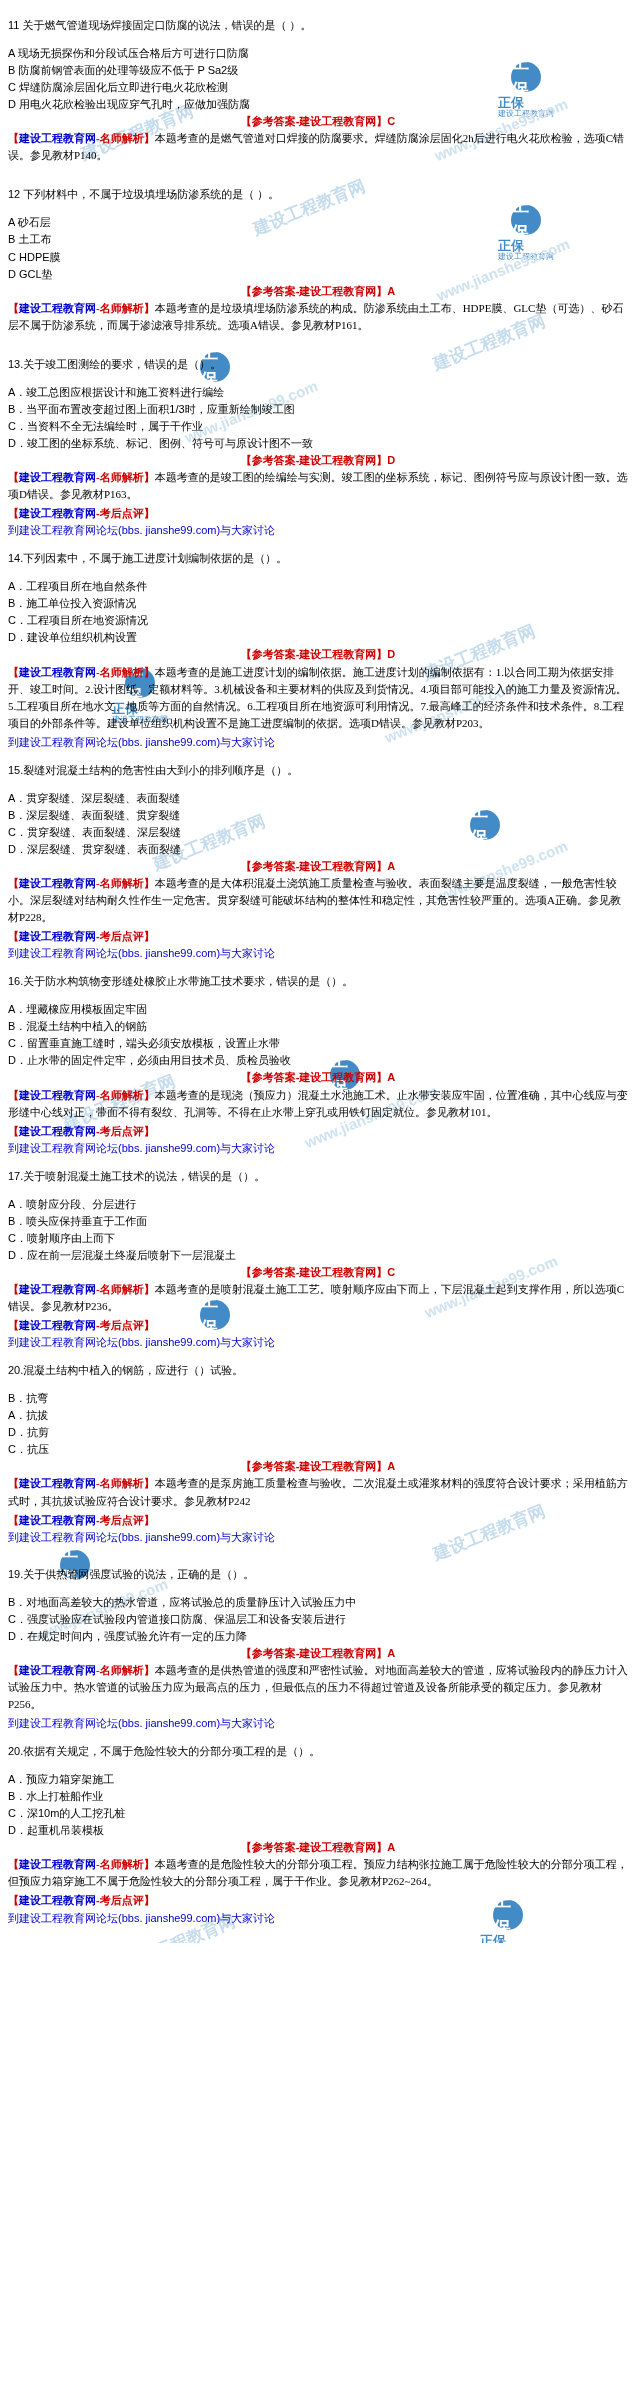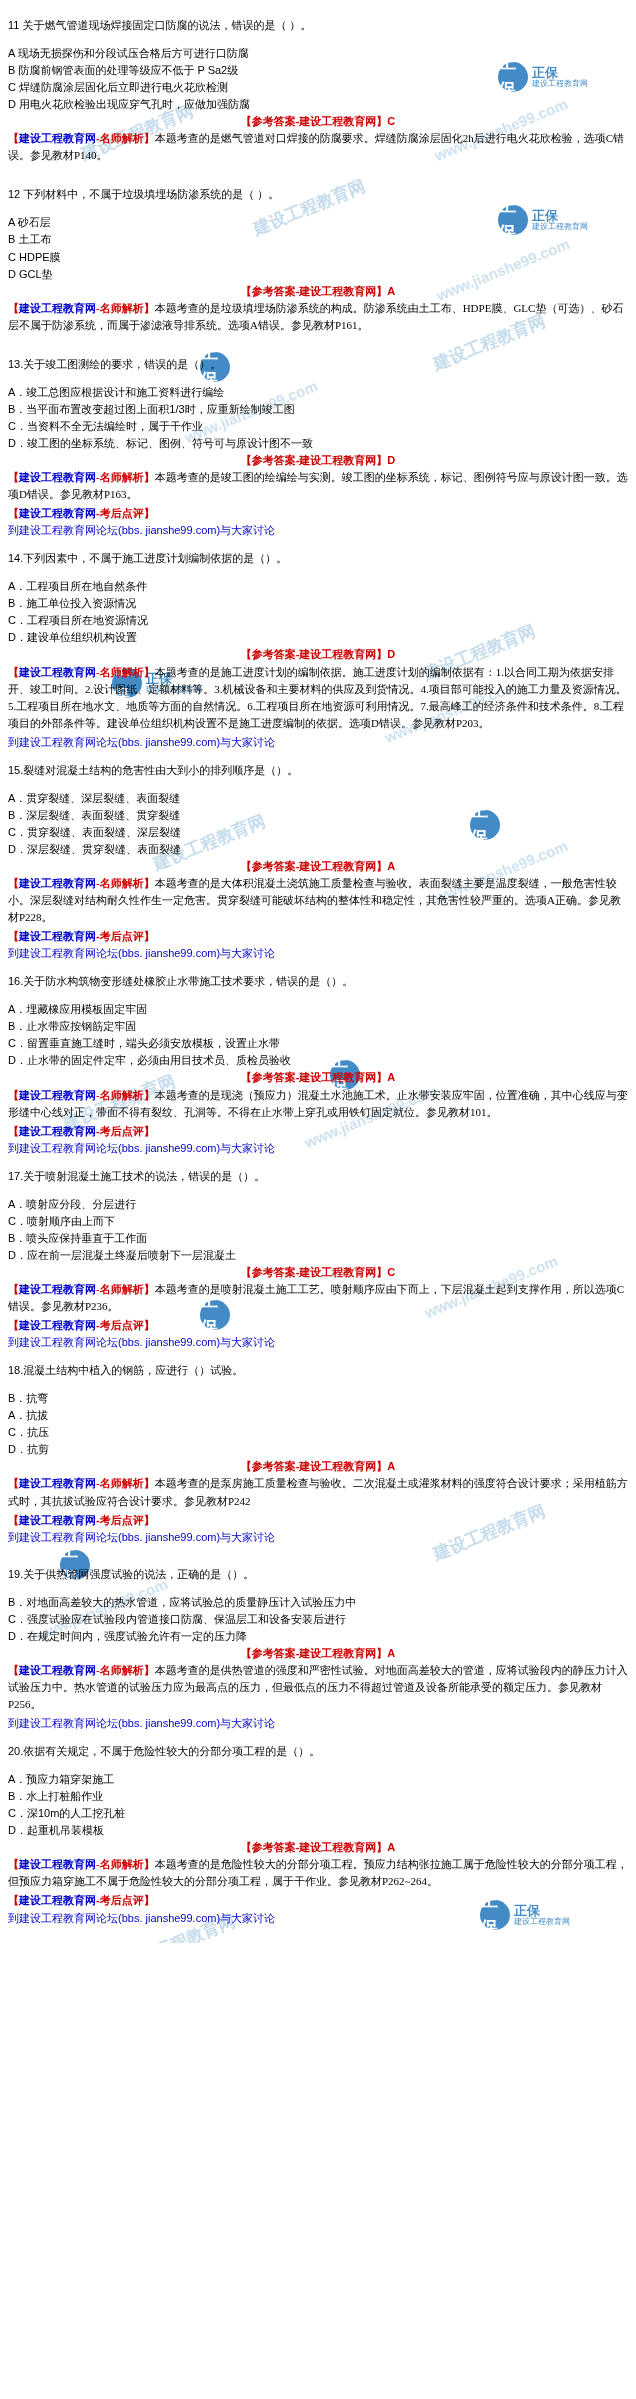--- a/index.html
+++ b/index.html
@@ -48,20 +48,21 @@
     transform:rotate(-22deg);
     opacity:.85;
     white-space:nowrap;
     font-family:"Liberation Sans",sans-serif;
   }
   .wm-logo{
     display:flex;
     align-items:center;
     gap:4px;
     opacity:.9;
+    flex-direction:column;
   }
   .wm-logo .circle{
     width:30px;height:30px;border-radius:50%;
     background:#2f7fc1;
     color:#fff;font-size:18px;font-weight:bold;
     display:flex;align-items:center;justify-content:center;
     font-family:"Liberation Serif",serif;
   }
   .wm-logo .ztxt{
     color:#2f7fc1;font-size:13px;font-weight:bold;line-height:1.05;
@@ -230,47 +231,47 @@
     <p class="opt">D．深层裂缝、贯穿裂缝、表面裂缝</p>
     <p class="ans">【参考答案-<span class="bk">建设工程教育网</span>】<span>A</span></p>
     <p class="explain"><span style="color:#cc0000;font-weight:bold;">【</span><span style="color:#0000cc;font-weight:bold;">建设工程教育网</span><span style="color:#cc0000;font-weight:bold;">-名师解析】</span>本题考查的是大体积混凝土浇筑施工质量检查与验收。表面裂缝主要是温度裂缝，一般危害性较小。深层裂缝对结构耐久性作生一定危害。贯穿裂缝可能破坏结构的整体性和稳定性，其危害性较严重的。选项A正确。参见教材P228。</p>
     <p class="badge">【<span class="bk">建设工程教育网</span>-考后点评】</p>
     <p class="forum">到建设工程教育网论坛(bbs. jianshe99.com)与大家讨论</p>
   </div>
 
   <div class="q">
     <p class="q-title">16.关于防水构筑物变形缝处橡胶止水带施工技术要求，错误的是（）。</p>
     <p class="opt">A．埋藏橡应用模板固定牢固</p>
-    <p class="opt">B．止水带应按钢筋定牢固</p>
+    <p class="opt">B．混凝土结构中植入的钢筋</p>
     <p class="opt">C．留置垂直施工缝时，端头必须安放模板，设置止水带</p>
     <p class="opt">D．止水带的固定件定牢，必须由用目技术员、质检员验收</p>
     <p class="ans">【参考答案-<span class="bk">建设工程教育网</span>】<span>A</span></p>
     <p class="explain"><span style="color:#cc0000;font-weight:bold;">【</span><span style="color:#0000cc;font-weight:bold;">建设工程教育网</span><span style="color:#cc0000;font-weight:bold;">-名师解析】</span>本题考查的是现浇（预应力）混凝土水池施工术。止水带安装应牢固，位置准确，其中心线应与变形缝中心线对正，带面不得有裂纹、孔洞等。不得在止水带上穿孔或用铁钉固定就位。参见教材101。</p>
     <p class="badge">【<span class="bk">建设工程教育网</span>-考后点评】</p>
     <p class="forum">到建设工程教育网论坛(bbs. jianshe99.com)与大家讨论</p>
   </div>
 
   <div class="q">
     <p class="q-title">17.关于喷射混凝土施工技术的说法，错误的是（）。</p>
     <p class="opt">A．喷射应分段、分层进行</p>
+    <p class="opt">B．喷头应保持垂直于工作面</p>
     <p class="opt">C．喷射顺序由上而下</p>
-    <p class="opt">B．喷头应保持垂直于工作面</p>
     <p class="opt">D．应在前一层混凝土终凝后喷射下一层混凝土</p>
     <p class="ans">【参考答案-<span class="bk">建设工程教育网</span>】<span>C</span></p>
     <p class="explain"><span style="color:#cc0000;font-weight:bold;">【</span><span style="color:#0000cc;font-weight:bold;">建设工程教育网</span><span style="color:#cc0000;font-weight:bold;">-名师解析】</span>本题考查的是喷射混凝土施工工艺。喷射顺序应由下而上，下层混凝土起到支撑作用，所以选项C错误。参见教材P236。</p>
     <p class="badge">【<span class="bk">建设工程教育网</span>-考后点评】</p>
     <p class="forum">到建设工程教育网论坛(bbs. jianshe99.com)与大家讨论</p>
   </div>
 
   <div class="q">
-    <p class="q-title">18.混凝土结构中植入的钢筋，应进行（）试验。</p>
+    <p class="q-title">20.混凝土结构中植入的钢筋，应进行（）试验。</p>
     <p class="opt">B．抗弯</p>
     <p class="opt">A．抗拔</p>
+    <p class="opt">D．抗剪</p>
     <p class="opt">C．抗压</p>
-    <p class="opt">D．抗剪</p>
     <p class="ans">【参考答案-<span class="bk">建设工程教育网</span>】<span>A</span></p>
     <p class="explain"><span style="color:#cc0000;font-weight:bold;">【</span><span style="color:#0000cc;font-weight:bold;">建设工程教育网</span><span style="color:#cc0000;font-weight:bold;">-名师解析】</span>本题考查的是泵房施工质量检查与验收。二次混凝土或灌浆材料的强度符合设计要求；采用植筋方式时，其抗拔试验应符合设计要求。参见教材P242</p>
     <p class="badge">【<span class="bk">建设工程教育网</span>-考后点评】</p>
     <p class="forum">到建设工程教育网论坛(bbs. jianshe99.com)与大家讨论</p>
   </div>
 
   <div class="small-gap"></div>
 
   <div class="q">
     <p class="q-title">19.关于供热管网强度试验的说法，正确的是（）。</p>

